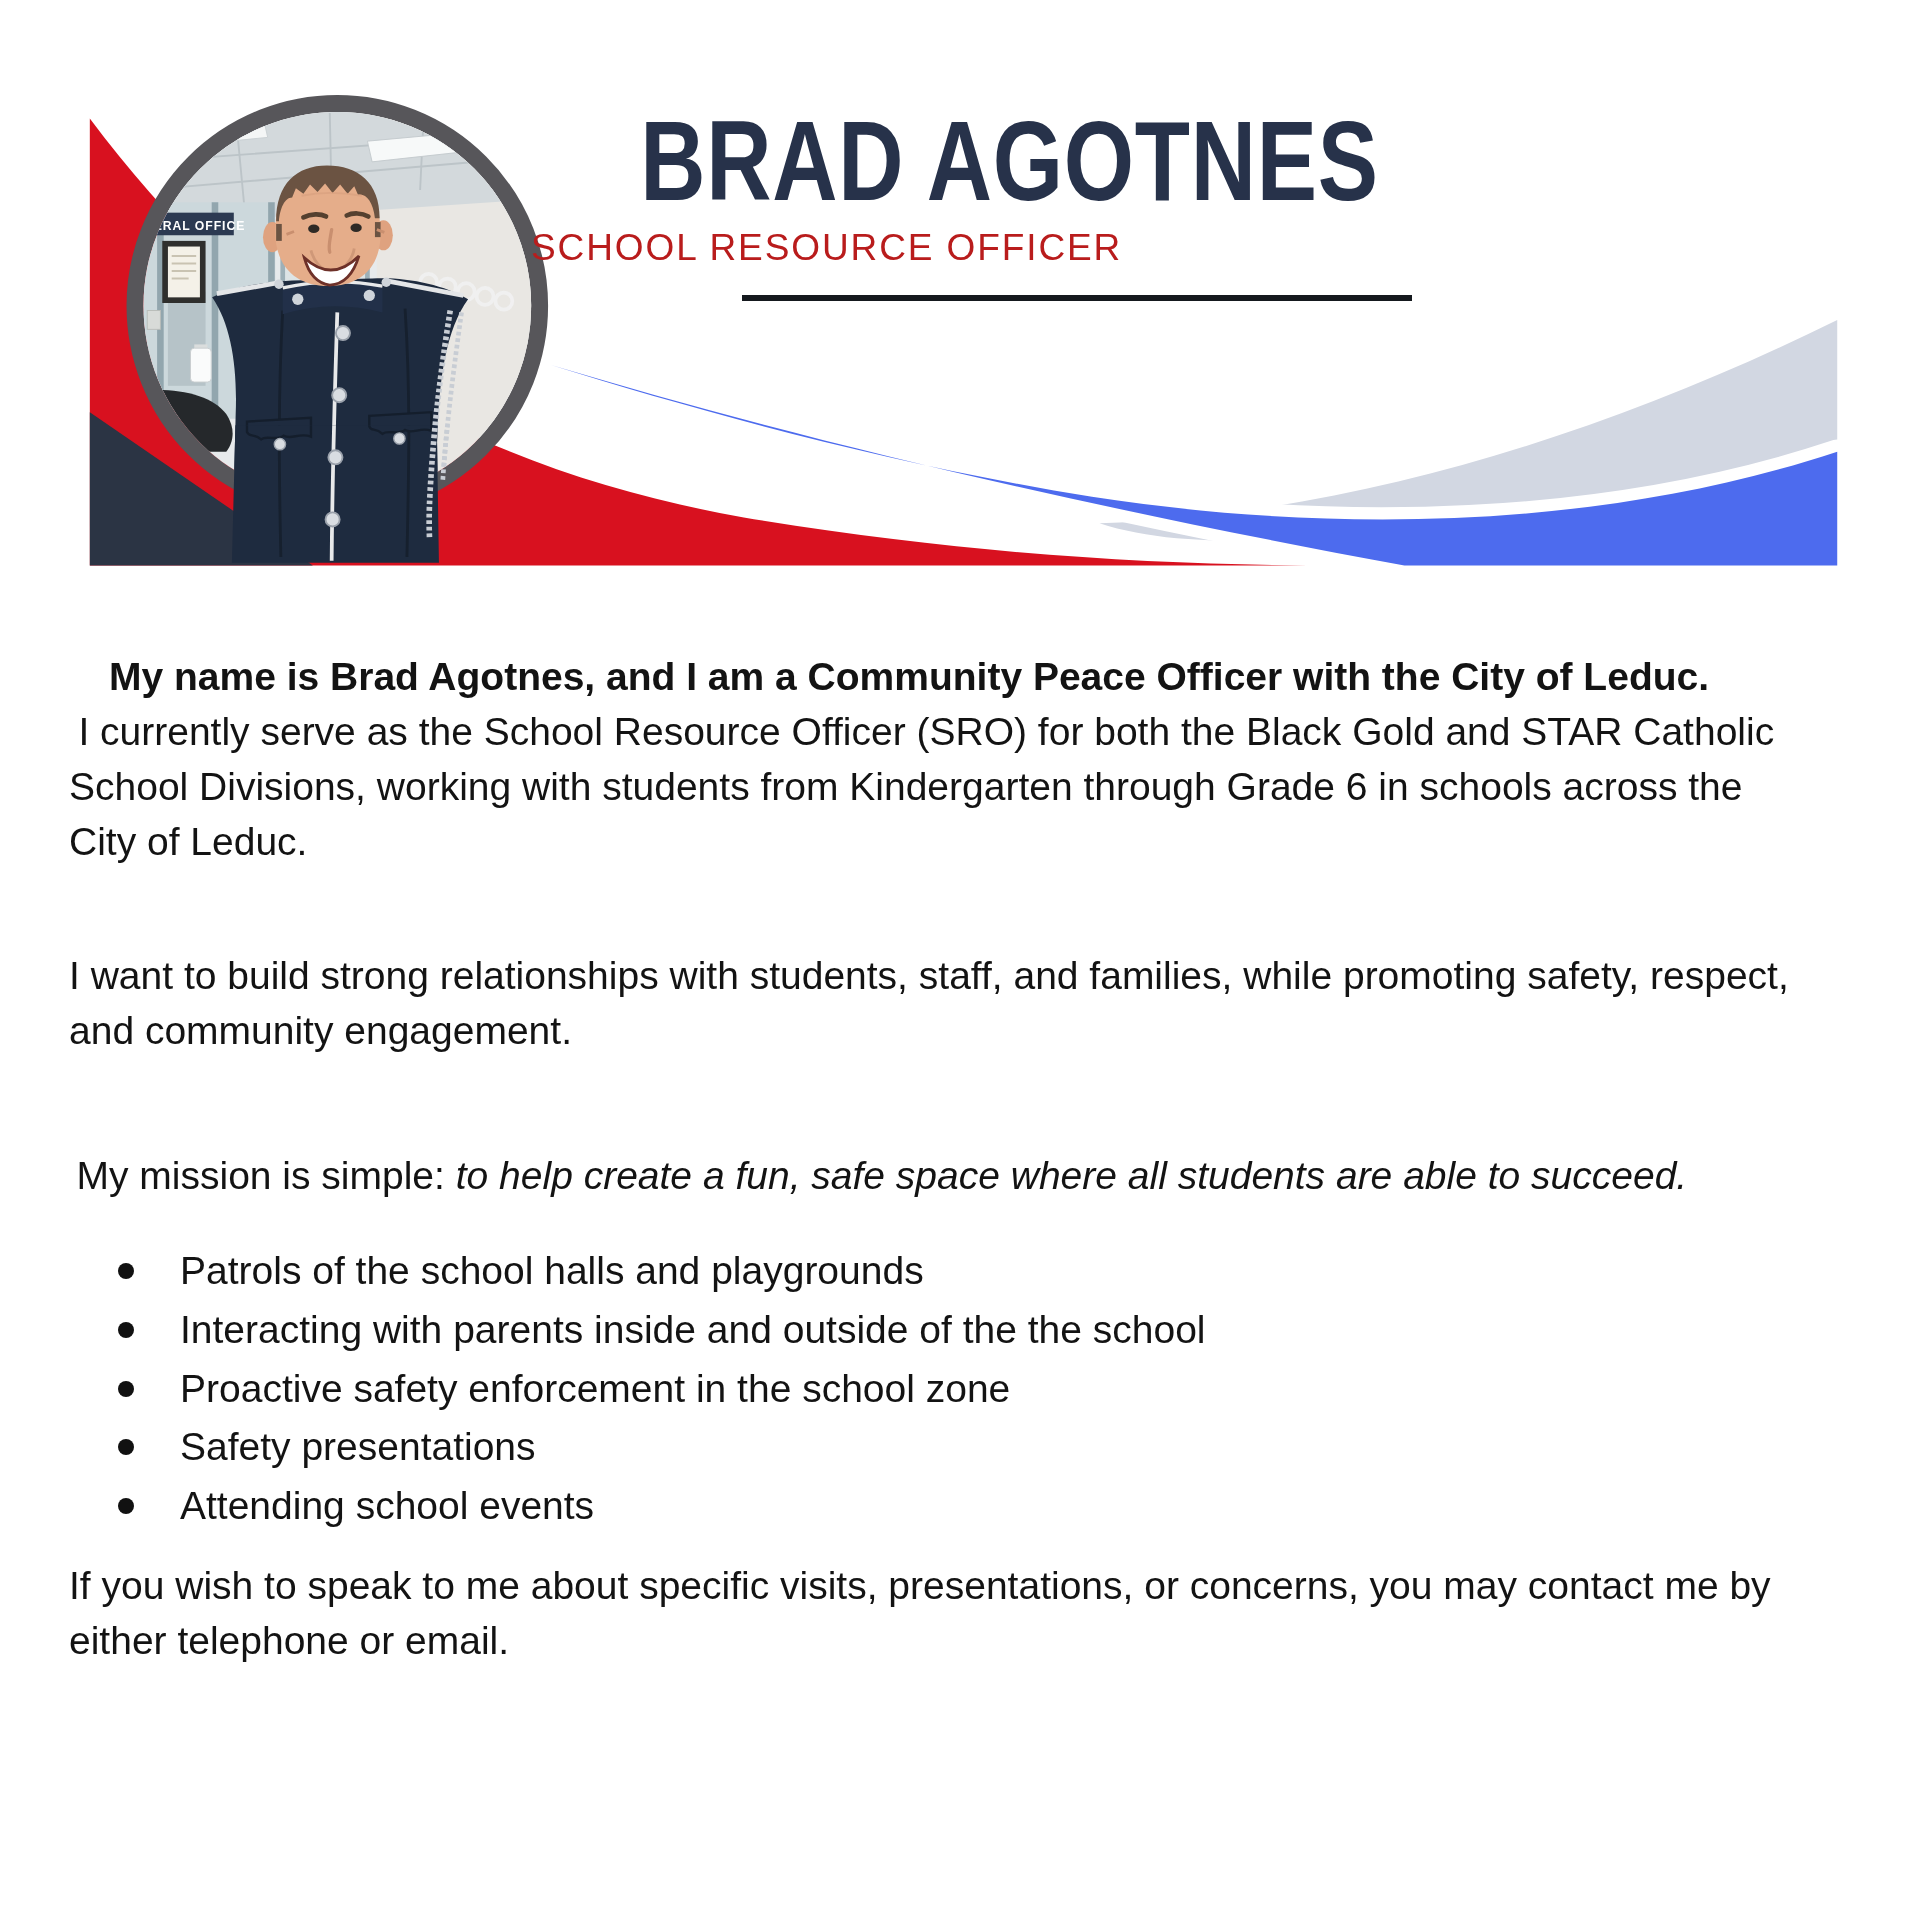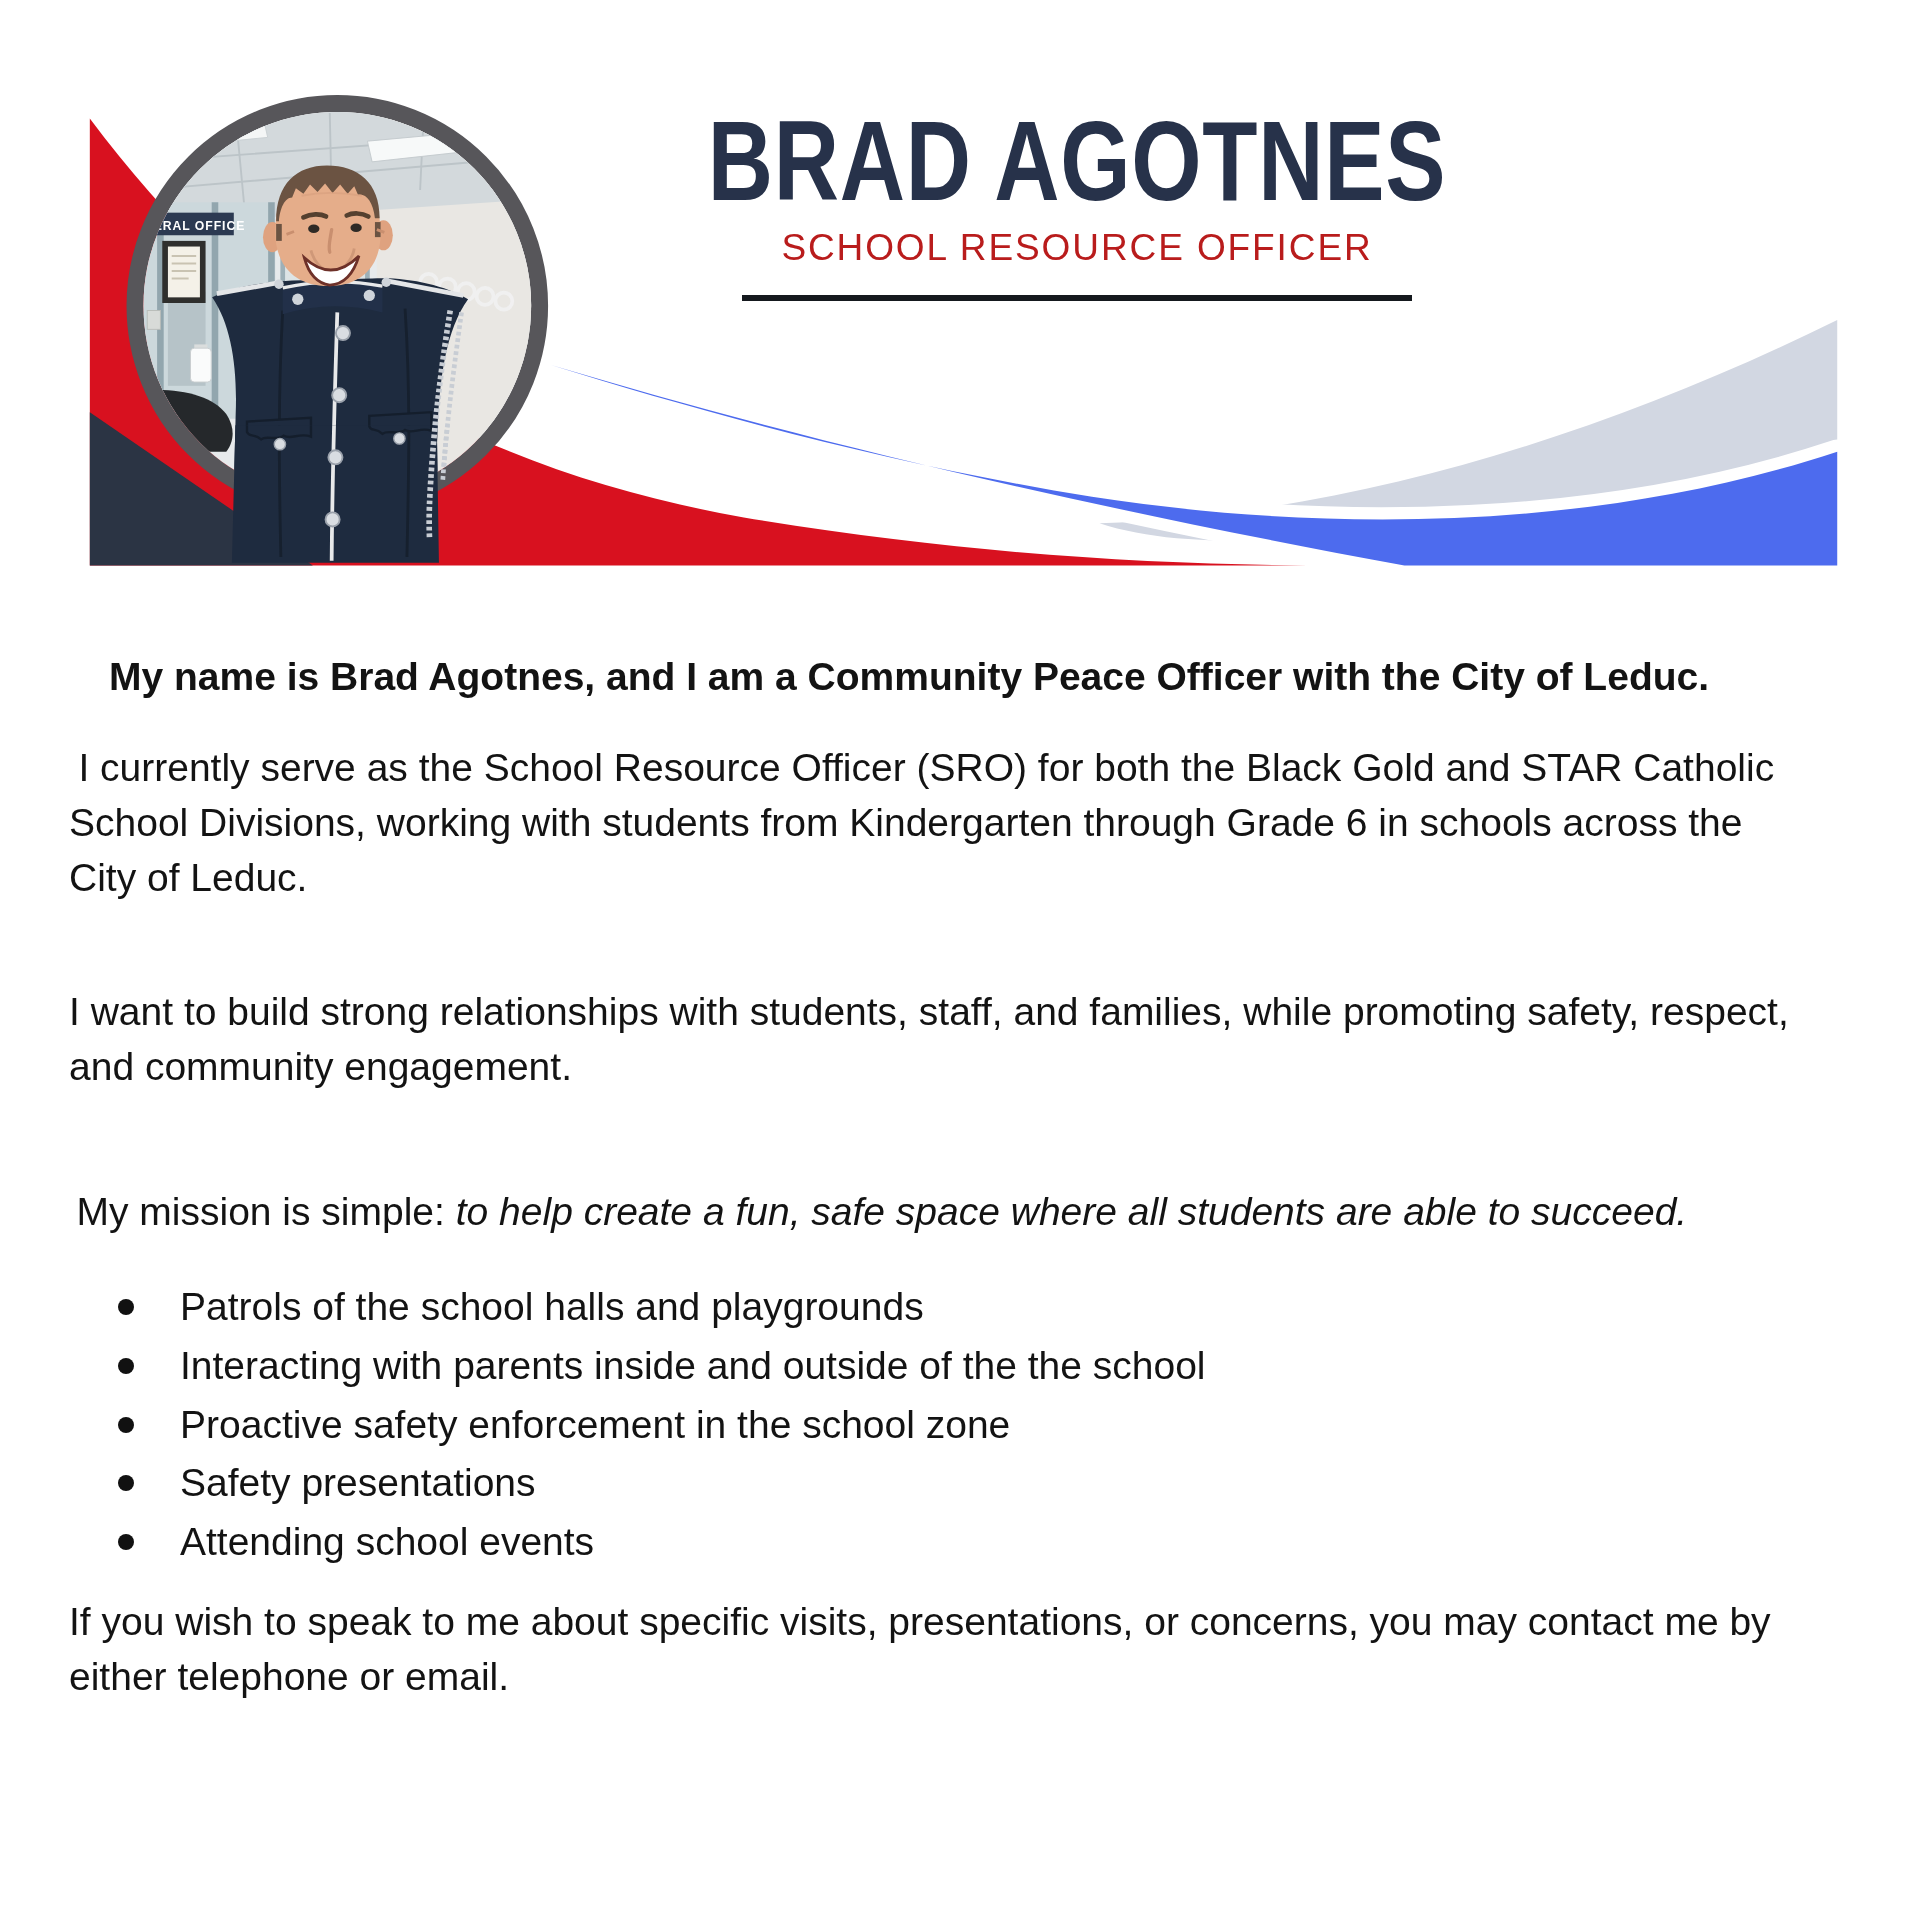--- a/index.html
+++ b/index.html
@@ -6,21 +6,21 @@
   .page{
     position:relative;
     width:1928px;height:1923px;
     background:#ffffff;
     font-family:"Liberation Sans", sans-serif;
     overflow:hidden;
   }
   .header-art{position:absolute;left:0;top:0;width:1928px;height:574px;display:block;}
   .title-block{
     position:absolute;left:531px;top:105px;width:1092px;
-    text-align:center;
+    text-align:left;
   }
   .title-block h1{
     margin:0;
     font-size:113px;line-height:113px;font-weight:700;
     letter-spacing:0.9px;color:#27324a;white-space:nowrap;
     transform:scaleX(0.80);transform-origin:center;
   }
   .subtitle{
     margin-top:11.3px;
     font-size:37px;line-height:38px;letter-spacing:1.9px;
@@ -32,21 +32,21 @@
   }
   .contact-item{display:flex;align-items:center;gap:15px;font-size:34px;color:#2e333b;}
   .contact-item svg{display:block;}
 
   .body-copy{
     position:absolute;left:69px;top:649px;width:1748px;
     font-size:39px;line-height:55px;color:#131313;
   }
   .body-copy p{margin:0;}
   .p1-bold{display:block;font-weight:700;margin-left:40px;}
-  .p1-rest{display:block;text-indent:9.4px;margin-top:36px;}
+  .p1-rest{display:block;text-indent:9.4px;}
   .p2{margin-top:79px !important;}
   .mission{margin-top:90px !important;text-indent:7.5px;}
   .mission .ital{font-style:italic;text-align:right;}
   .resp-intro{margin-top:51px !important;}
   ul.resp-list{
     list-style:none;margin:40px 0 0 0;padding:0;
   }
   ul.resp-list li{
     position:relative;padding-left:111px;margin-bottom:3.8px;line-height:55px;
   }

